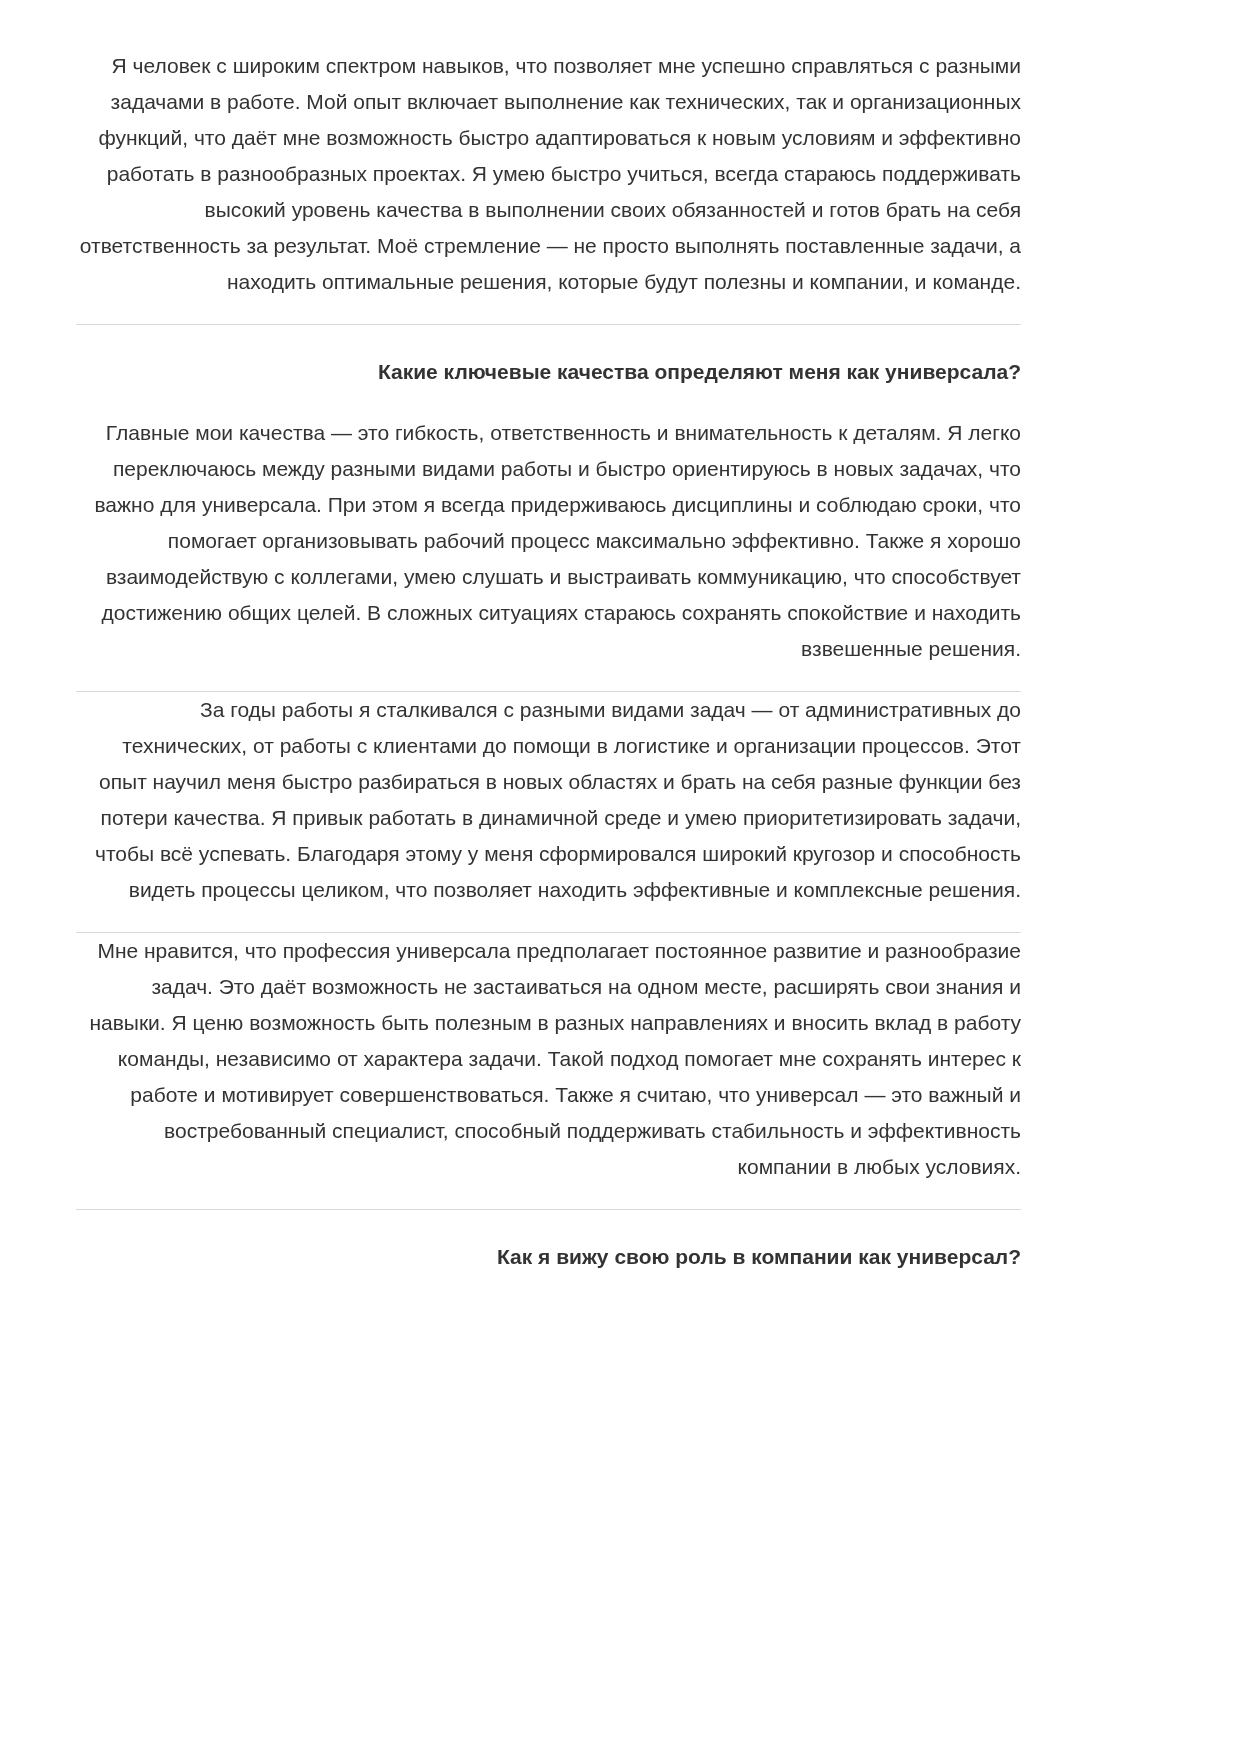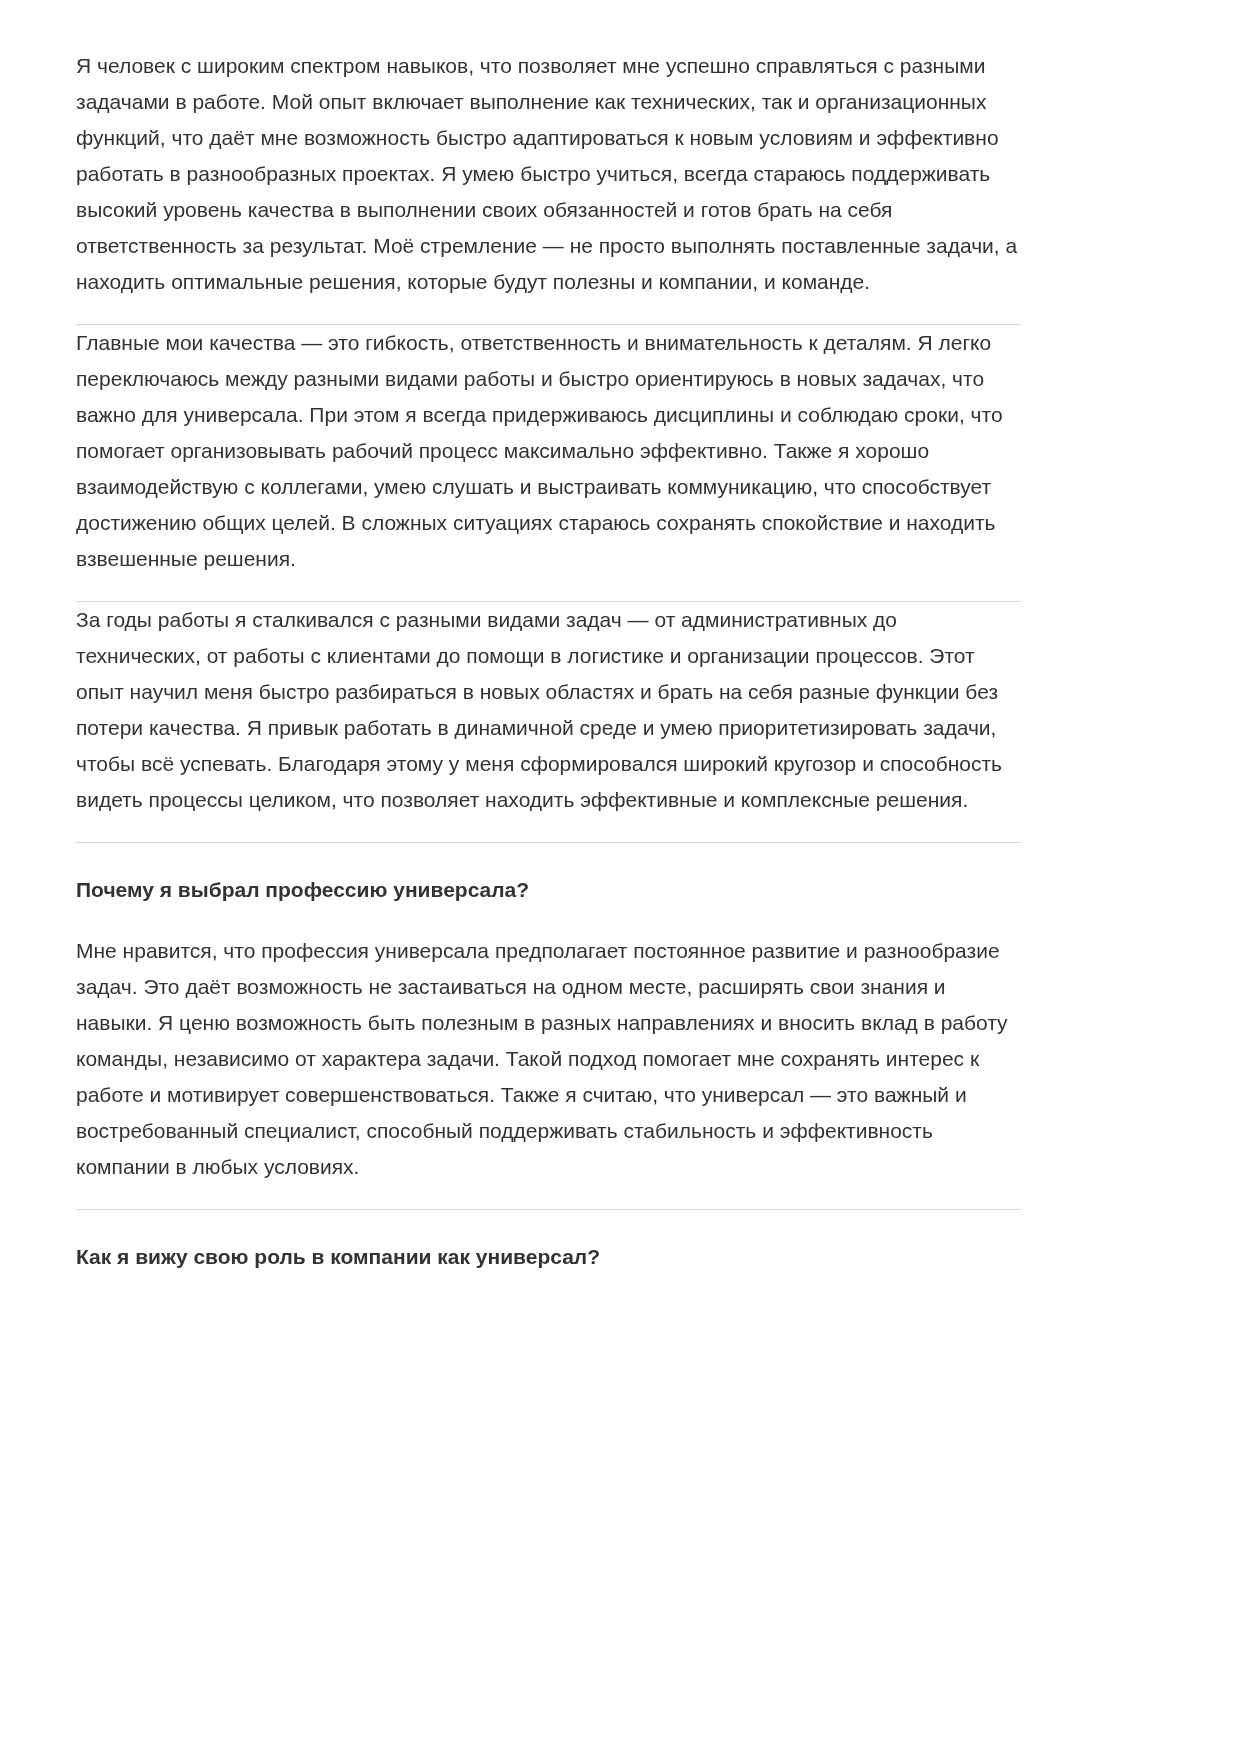--- a/index.html
+++ b/index.html
@@ -13,20 +13,21 @@
     font-family: "Liberation Sans", "DejaVu Sans", sans-serif;
     color: #333333;
     -webkit-font-smoothing: antialiased;
   }
   .page {
     box-sizing: border-box;
     width: 1097px;
     min-height: 1753px;
     padding: 48px 76px 30px 76px;
     background: #ffffff;
+    text-align: right;
   }
   .para {
     margin: 0;
     max-width: 968px;
     font-size: 21px;
     line-height: 36px;
     font-weight: 400;
     color: #333333;
   }
   .divider {
@@ -52,31 +53,31 @@
 </style>
 </head>
 <body>
 
 <div class="page">
 
   <p class="para">Я человек с широким спектром навыков, что позволяет мне успешно справляться с разными задачами в работе. Мой опыт включает выполнение как технических, так и организационных функций, что даёт мне возможность быстро адаптироваться к новым условиям и эффективно работать в разнообразных проектах. Я умею быстро учиться, всегда стараюсь поддерживать высокий уровень качества в выполнении своих обязанностей и готов брать на себя ответственность за результат. Моё стремление — не просто выполнять поставленные задачи, а находить оптимальные решения, которые будут полезны и компании, и команде.</p>
 
   <section class="section">
     <hr class="divider">
+    <h2 class="heading">Какие ключевые качества определяют меня как универсала?</h2>
     <p class="para">Главные мои качества — это гибкость, ответственность и внимательность к деталям. Я легко переключаюсь между разными видами работы и быстро ориентируюсь в новых задачах, что важно для универсала. При этом я всегда придерживаюсь дисциплины и соблюдаю сроки, что помогает организовывать рабочий процесс максимально эффективно. Также я хорошо взаимодействую с коллегами, умею слушать и выстраивать коммуникацию, что способствует достижению общих целей. В сложных ситуациях стараюсь сохранять спокойствие и находить взвешенные решения.</p>
   </section>
 
   <section class="section">
     <hr class="divider">
     <p class="para">За годы работы я сталкивался с разными видами задач — от административных до технических, от работы с клиентами до помощи в логистике и организации процессов. Этот опыт научил меня быстро разбираться в новых областях и брать на себя разные функции без потери качества. Я привык работать в динамичной среде и умею приоритетизировать задачи, чтобы всё успевать. Благодаря этому у меня сформировался широкий кругозор и способность видеть процессы целиком, что позволяет находить эффективные и комплексные решения.</p>
   </section>
 
   <section class="section">
     <hr class="divider">
-    <h2 class="heading">Почему я выбрал профессию универсала?</h2>
     <p class="para">Мне нравится, что профессия универсала предполагает постоянное развитие и разнообразие задач. Это даёт возможность не застаиваться на одном месте, расширять свои знания и навыки. Я ценю возможность быть полезным в разных направлениях и вносить вклад в работу команды, независимо от характера задачи. Такой подход помогает мне сохранять интерес к работе и мотивирует совершенствоваться. Также я считаю, что универсал — это важный и востребованный специалист, способный поддерживать стабильность и эффективность компании в любых условиях.</p>
   </section>
 
   <section class="section section-last">
     <hr class="divider">
     <h2 class="heading">Как я вижу свою роль в компании как универсал?</h2>
   </section>
 
 </div>
 

